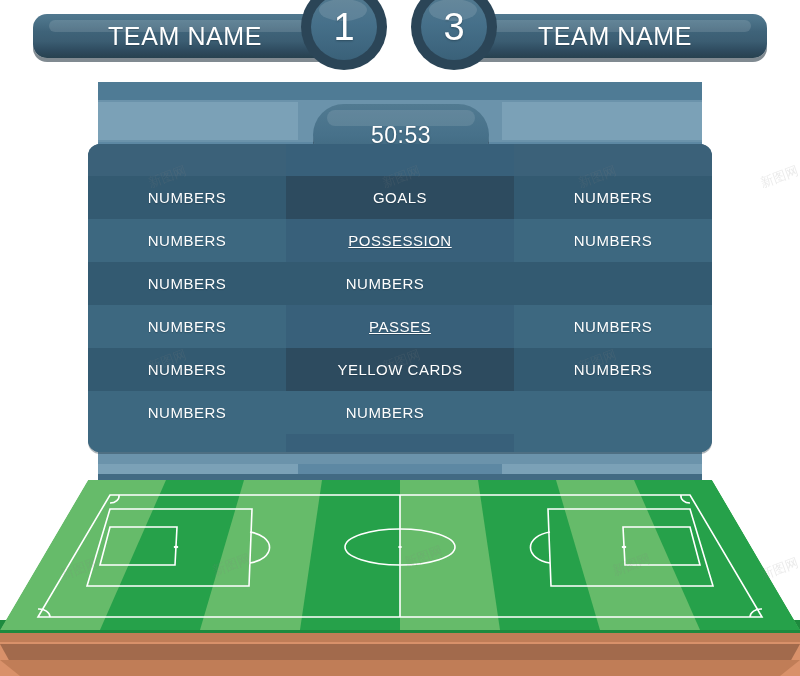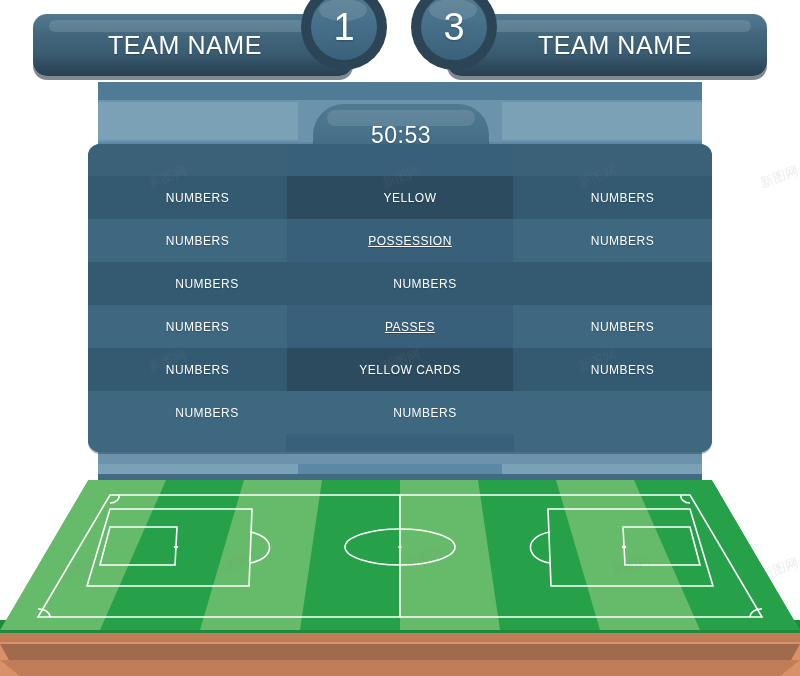--- a/index.html
+++ b/index.html
@@ -76,21 +76,21 @@
     left: 0; bottom: 0;
     width: 100%; height: 14px;
     background: #426a83;
   }
 
   
   .team-bar {
     position: absolute;
     top: 14px;
     width: 320px;
-    height: 62px;
+    height: 44px;
     border-radius: 14px;
     background: linear-gradient(180deg,
         #51788f 0%, #4b7288 16%, #3f6379 40%,
         #3b5d72 62%, #2f4c60 82%, #27414f 100%);
     box-shadow: 0 4px 0 rgba(23,42,54,0.55);
     display: flex;
     align-items: center;
     overflow: hidden;
   }
   .team-bar::before {
@@ -212,25 +212,24 @@
     align-items: stretch;
   }
   .stats-row.odd  { background: #335a71; }
   .stats-row.even { background: #3d6880; }
 
   .cell {
     display: flex;
     align-items: center;
     justify-content: center;
     color: #ffffff;
-    font-size: 12px;
+    font-size: 15px;
     letter-spacing: 0.5px;
     white-space: nowrap;
     text-shadow: 0 1px 1px rgba(18,35,46,0.3);
-    padding-left: 20px;
   }
   .cell-side   { width: 198px; }
   .cell-center { width: 228px; }
 
   .stats-row.odd  .cell-center { background: #2d4b5f; }
   .stats-row.even .cell-center { background: #38607a; text-decoration: underline; }
   .stats-head-center {
     position: absolute;
     left: 198px;
     top: 0;
@@ -315,21 +314,21 @@
   <div class="timer-pill">
     <span class="timer-value">50:53</span>
   </div>
 
   <div class="stats-card">
     <div class="stats-head"></div>
     <div class="stats-head-center"></div>
     <div id="stats-rows">
         <div class="stats-row odd">
           <div class="cell cell-side">NUMBERS</div>
-          <div class="cell cell-center">YELLOW</div>
+          <div class="cell cell-center">GOALS</div>
           <div class="cell cell-side">NUMBERS</div>
         </div>
         <div class="stats-row even">
           <div class="cell cell-side">NUMBERS</div>
           <div class="cell cell-center">POSSESSION</div>
           <div class="cell cell-side">NUMBERS</div>
         </div>
         <div class="stats-row odd">
           <div class="cell cell-side">NUMBERS</div>
           <div class="cell cell-side">NUMBERS</div>

